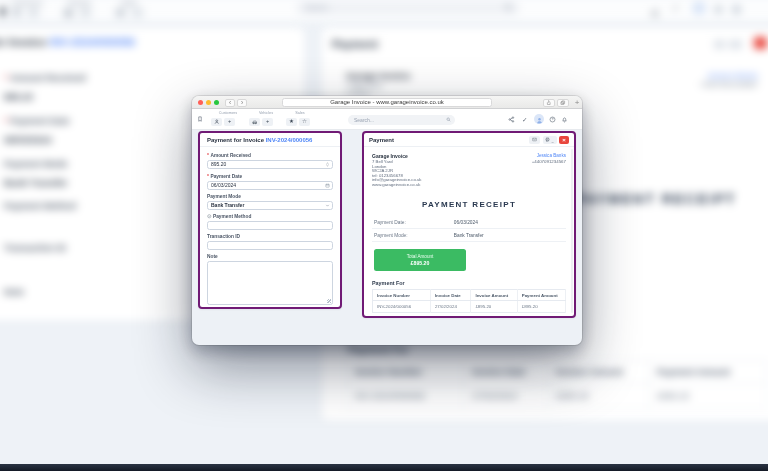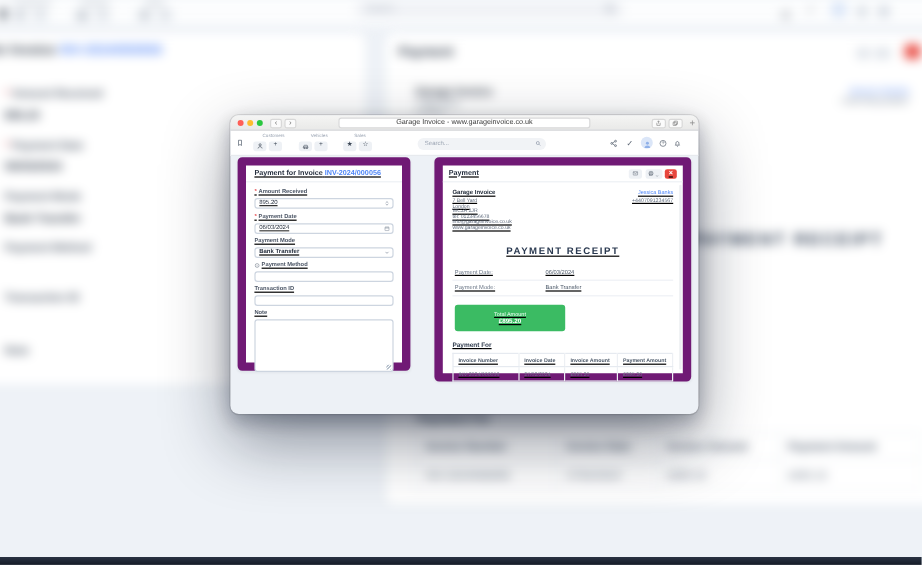--- a/index.html
+++ b/index.html
@@ -65,21 +65,21 @@
                   font-size:5px; color:#3d4856; padding:0 12px 0 6px; width:100%; }
   .search input::placeholder { color:#9aa3b2; }
   .search .ic { position:absolute; right:4px; top:2.5px; width:5px; height:5px; color:#8b95a5; }
   .ricon { position:absolute; top:7px; width:7px; height:7px; color:#5b6573; }
   .ricon svg { width:7px; height:7px; display:block; }
   .rcheck { position:absolute; top:6.5px; font-size:6.5px; color:#5b6573; }
   .avatar { position:absolute; left:342px; top:5px; width:10px; height:10px; border-radius:50%; background:#dbe6f8; color:#8fb0e8;
             display:flex; align-items:flex-end; justify-content:center; overflow:hidden; }
   .avatar svg { width:7px; height:7px; }
 
-  .panel { position:absolute; background:#fff; border:7px solid #701a75; border-radius:4px; box-shadow:0 1px 2px rgba(16,24,40,.05);text-decoration:underline; }
+  .panel { position:absolute; background:#fff; border:2px solid #701a75; border-radius:4px; box-shadow:0 1px 2px rgba(16,24,40,.05); }
   .panel-left  { left:6px;  top:35px; width:144px; height:178px; }
   .panel-right { left:170px; top:35px; width:214px; height:187px; }
 
   .pl-head { padding:4px 7px 3px; border-bottom:1px solid #edf0f4; font-size:6px; font-weight:bold; color:#27303f; }
   .pl-head .lnk { color:#4f86f7; font-weight:bold; }
   .pl-body { padding:5px 7px 0; }
   .f-label { display:flex; align-items:center; gap:1.5px; font-size:4.8px; font-weight:600; color:#4b5565; margin-bottom:1.5px; }
   .f-label .st { color:#e5484d; font-size:5px; }
   .f-label .ic { width:4.5px; height:4.5px; color:#6b7684; }
   .f-wrap { position:relative; margin-bottom:4.5px; }

